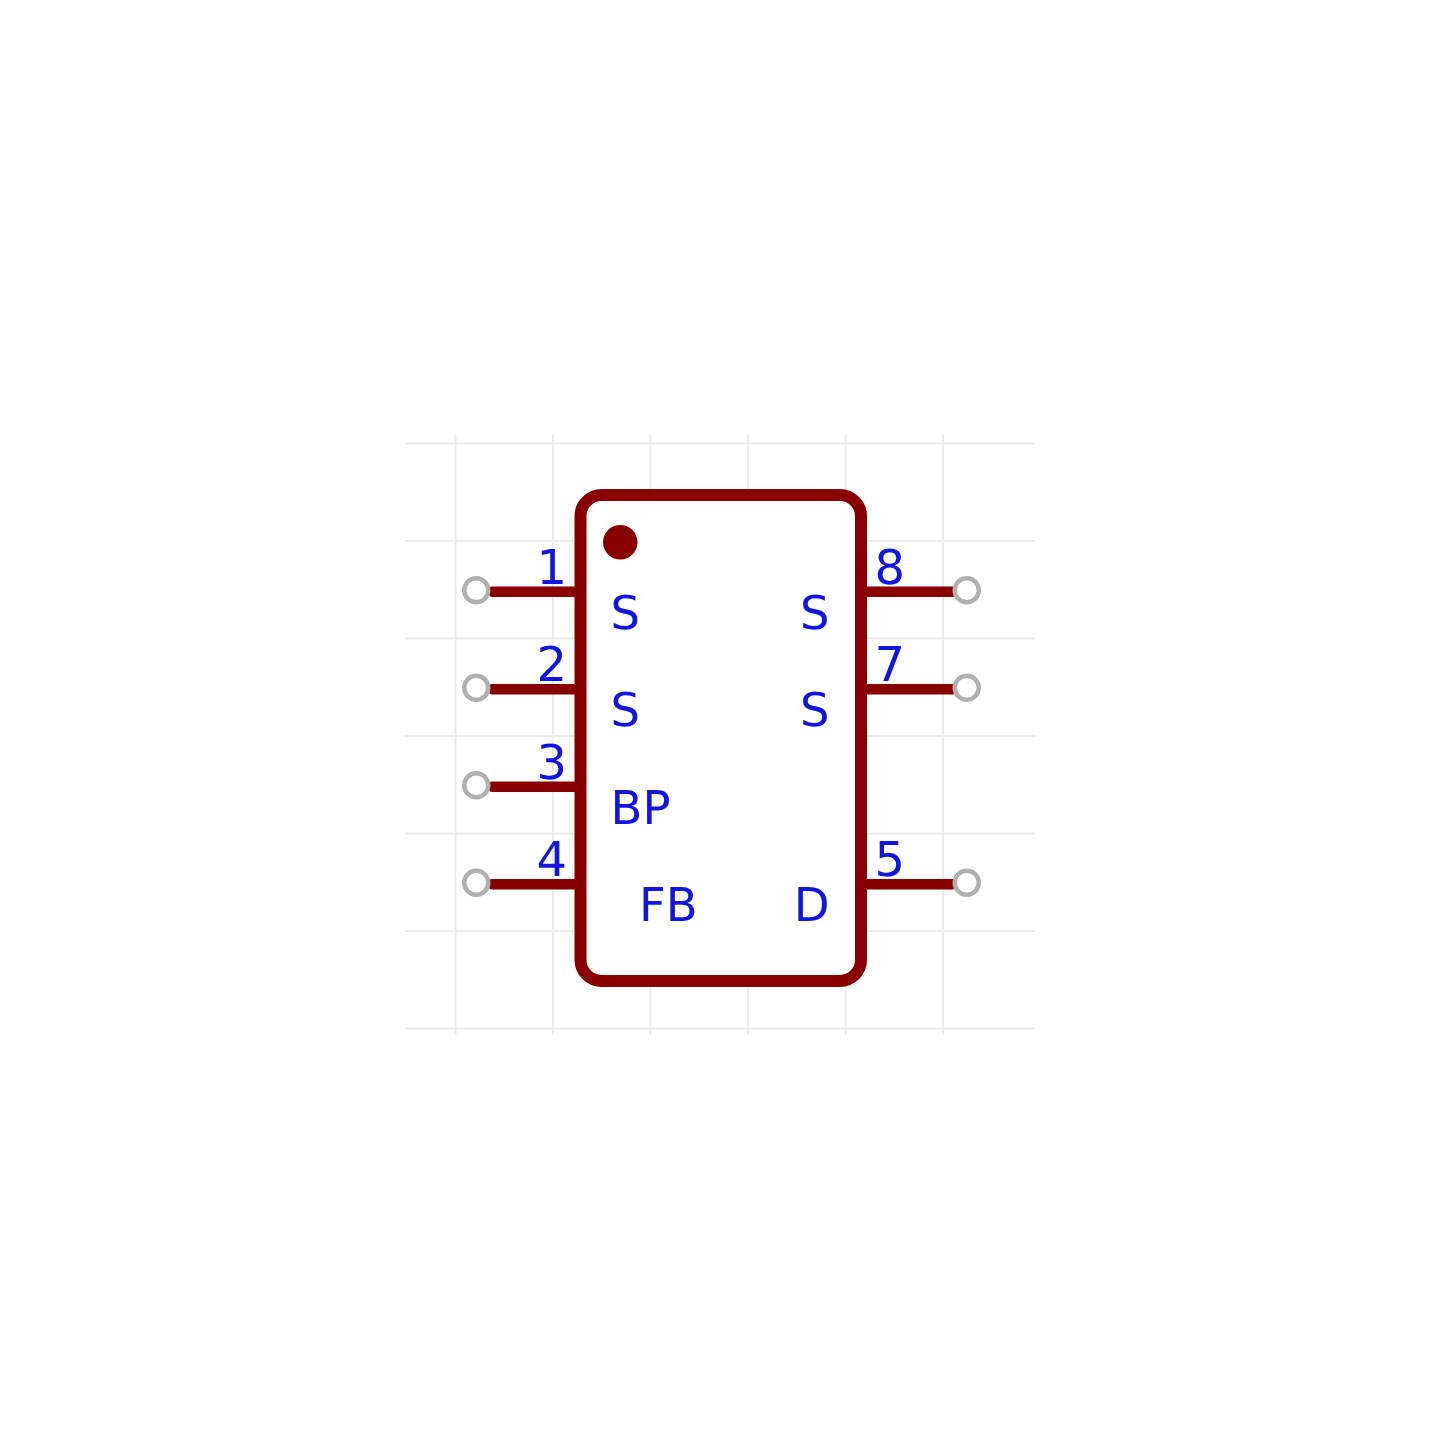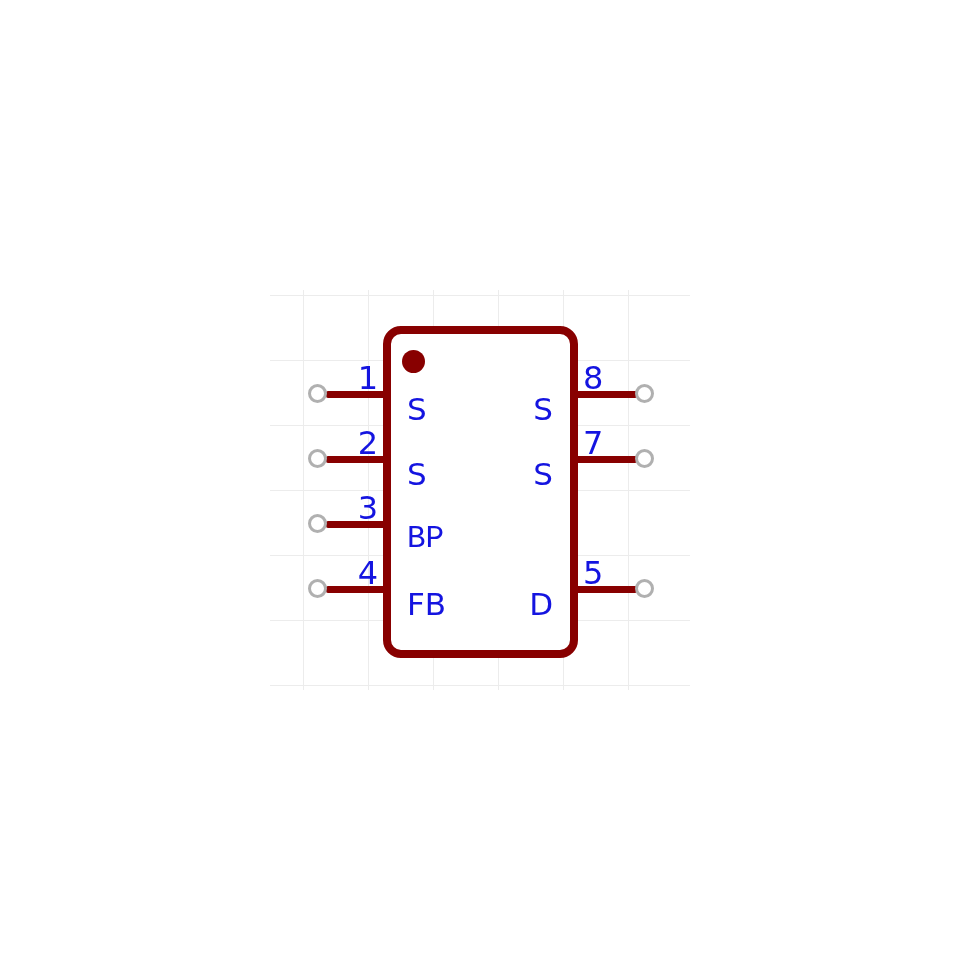--- a/index.html
+++ b/index.html
@@ -78,28 +78,28 @@
     <span class="wire" style="left:326px;top:456px;width:64px;"></span>
     <span class="pad" style="left:308px;top:449px;"></span>
     <span class="num right-align" style="left:320px;top:425px;width:58px;">2</span>
     <span class="name" style="left:407px;top:456px;">S</span>
   </div>
 
   <div class="pin">
     <span class="wire" style="left:326px;top:521px;width:64px;"></span>
     <span class="pad" style="left:308px;top:514px;"></span>
     <span class="num right-align" style="left:320px;top:490px;width:58px;">3</span>
-    <span class="name" style="left:407px;top:521px;font-family:Liberation Mono, monospace;">BP</span>
+    <span class="name" style="left:407px;top:521px;">BP</span>
   </div>
 
   <div class="pin">
     <span class="wire" style="left:326px;top:586px;width:64px;"></span>
     <span class="pad" style="left:308px;top:579px;"></span>
     <span class="num right-align" style="left:320px;top:555px;width:58px;">4</span>
-    <span class="name" style="left:407px;top:586px;">FB</span>
+    <span class="name" style="left:426px;top:586px;">FB</span>
   </div>
 
   <div class="pin">
     <span class="wire" style="left:571px;top:391px;width:66px;"></span>
     <span class="pad" style="left:635px;top:384px;"></span>
     <span class="num" style="left:583px;top:360px;">8</span>
     <span class="name right-align" style="left:495px;top:391px;width:58px;">S</span>
   </div>
 
   <div class="pin">

